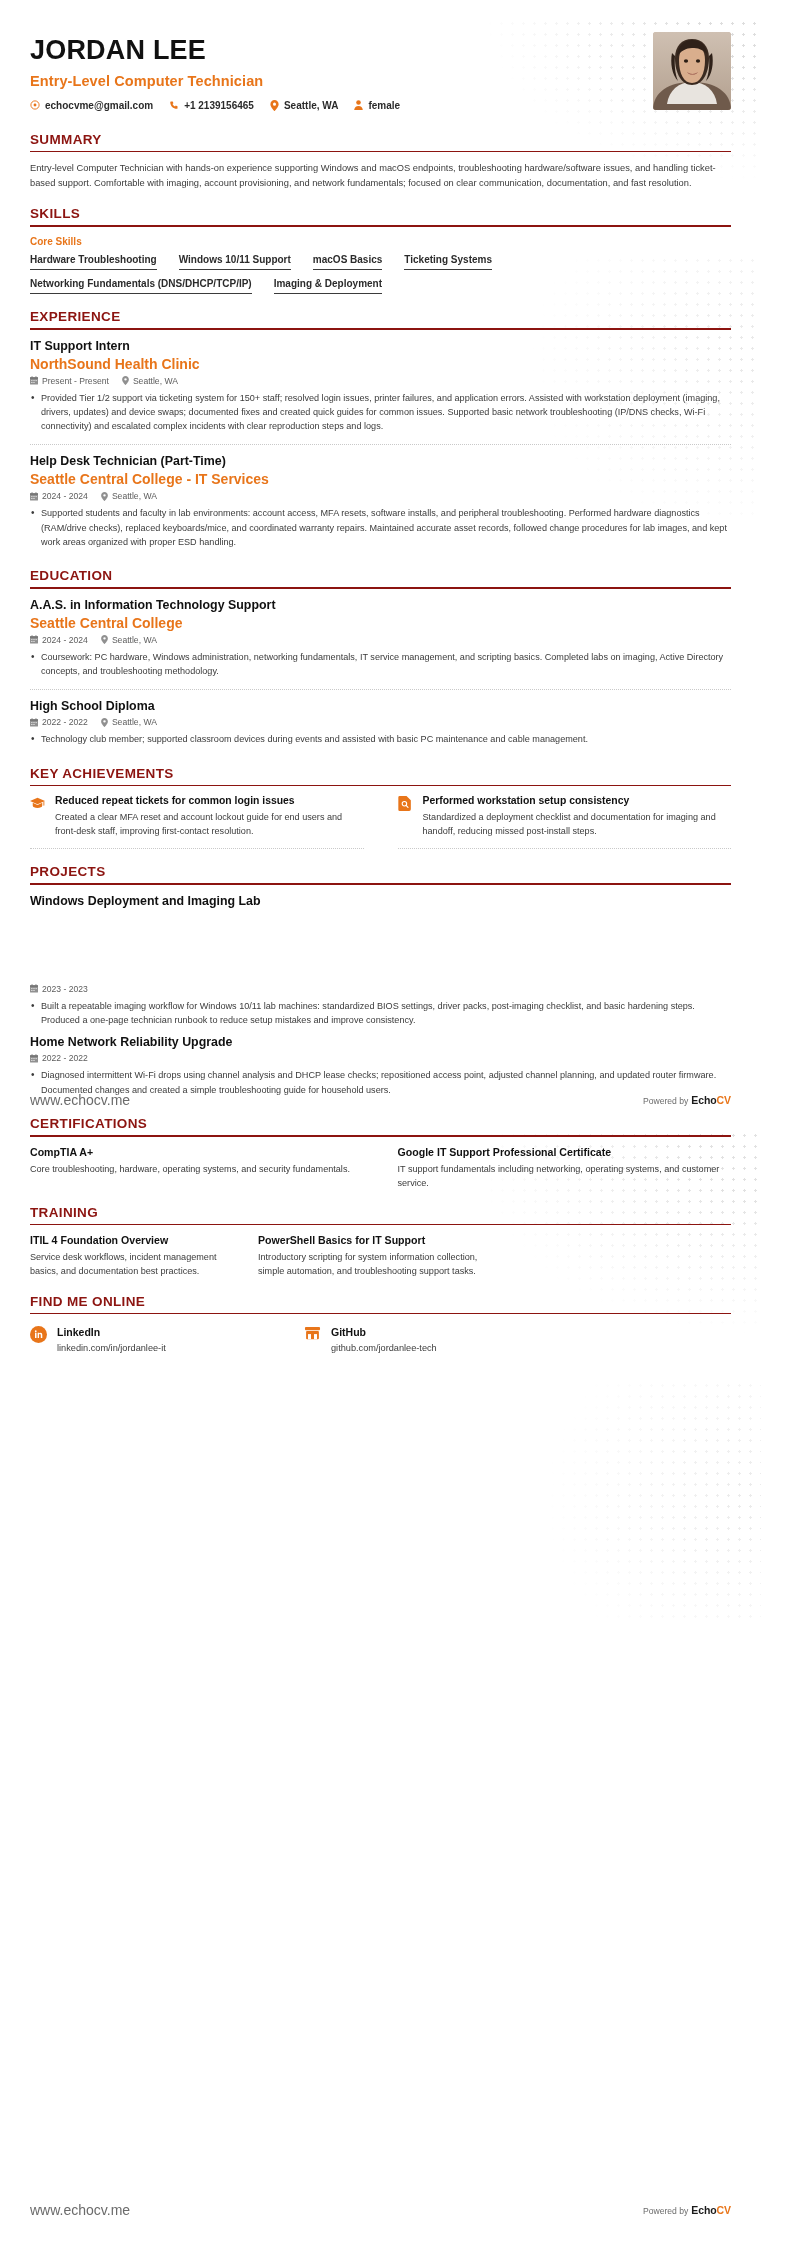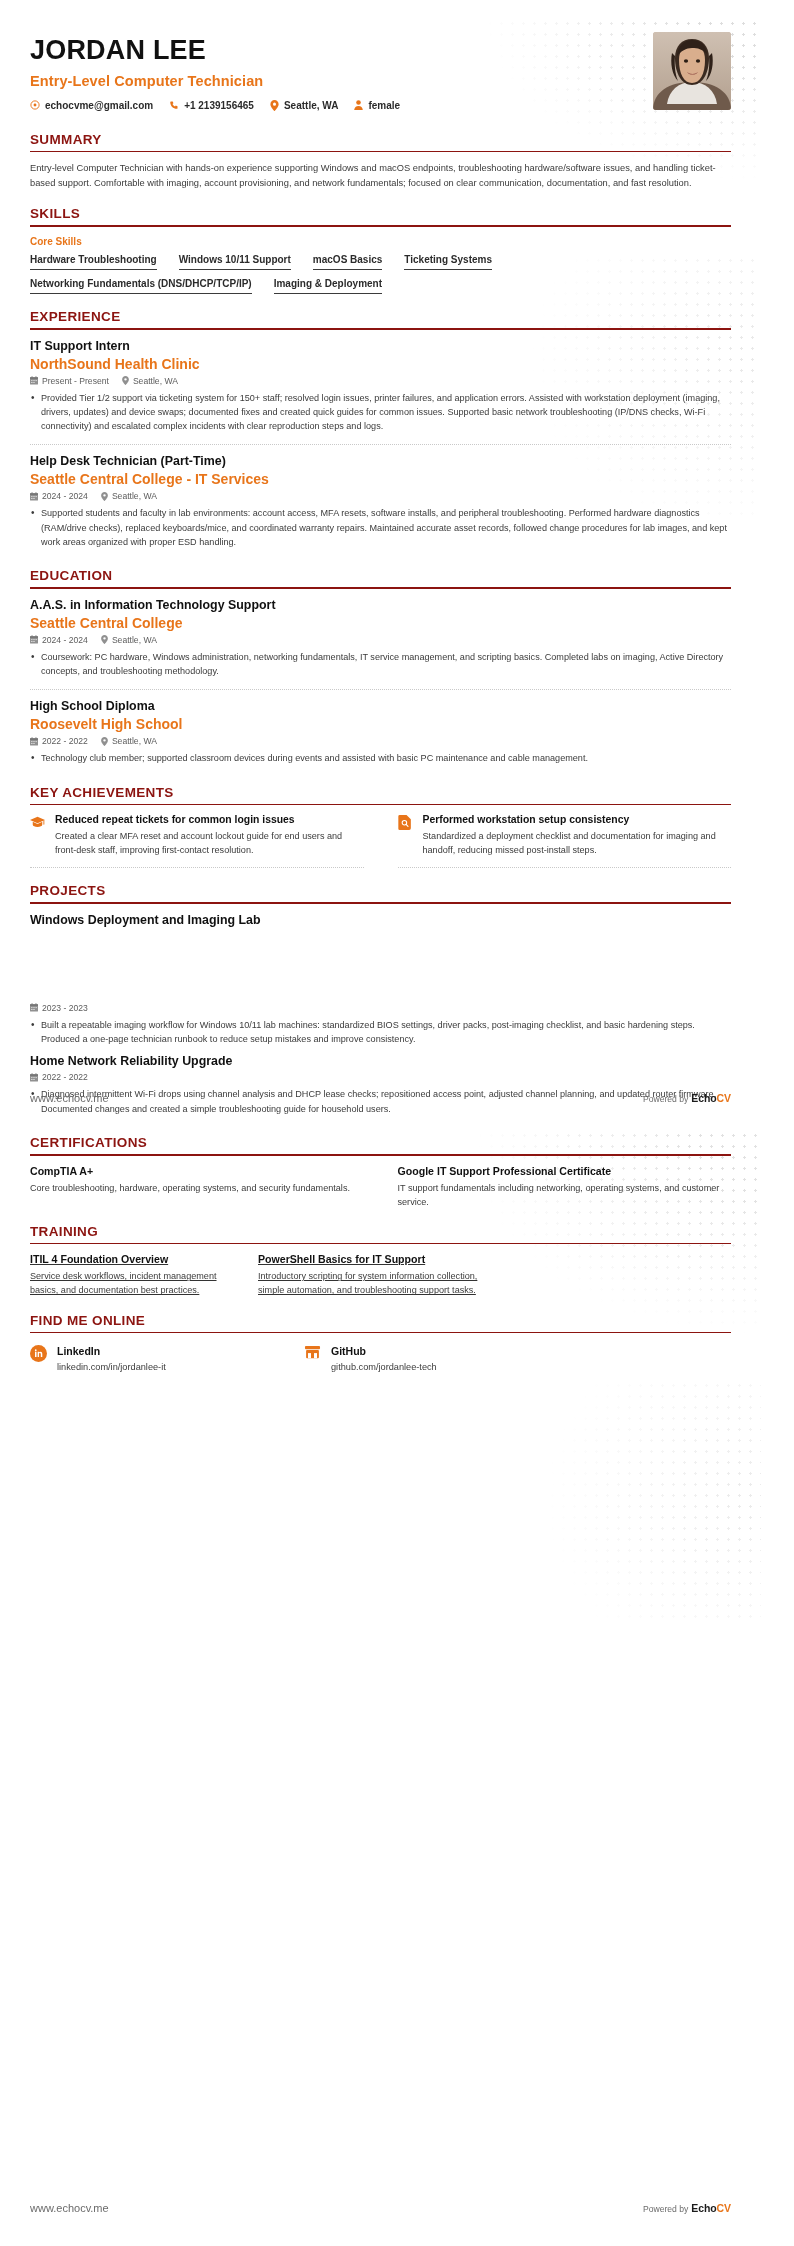--- a/index.html
+++ b/index.html
@@ -194,21 +194,21 @@
   
   .pg-footer {
     position: absolute;
     left: 0; right: 0;
     display: flex;
     justify-content: space-between;
     align-items: center;
     padding: 0 30px;
     z-index: 3;
   }
-  .pg-url { font-size: 11px; color: #6b6b6b; }
+  .pg-url { font-size: 14px; color: #6b6b6b; }
   .pg-brand { font-size: 8.6px; color: #6b6b6b; display: inline-flex; align-items: baseline; gap: 3px; }
   .pg-brand b { font-size: 10.5px; font-weight: 700; color: #1b1b1b; letter-spacing: -.1px; }
   .pg-brand b i { font-style: normal; color: #E8751A; }
 
   .pagebreak-1 { top: 1092px; }
   .pagebreak-2 { top: 2202px; }
 </style>
 </head>
 <body>
 
@@ -419,21 +419,20 @@
               <span>Seattle, WA</span>
             </span>
           </div>
           <div class="bullets">
             <div class="bullet">Coursework: PC hardware, Windows administration, networking fundamentals, IT service management, and scripting basics. Completed labs on imaging, Active Directory concepts, and troubleshooting methodology.</div>
           </div>
         </div>
 
         <div class="entry">
           <div class="entry-title">High School Diploma</div>
-          <div class="entry-org">Roosevelt High School</div>
           <div class="entry-meta">
             <span class="meta-item">
               <span>
                   <svg width="8" height="9" viewBox="0 0 12 13">
                     <rect x="0" y="1.6" width="12" height="11" rx="1" fill="#6b6b6b"></rect>
                     <rect x="0" y="1.6" width="12" height="2.6" fill="#4a4a4a"></rect>
                     <rect x="2.4" y="0" width="1.3" height="3" fill="#4a4a4a"></rect>
                     <rect x="8.3" y="0" width="1.3" height="3" fill="#4a4a4a"></rect>
                     <rect x="2" y="6" width="1.6" height="1.4" fill="#fff"></rect>
                     <rect x="5.2" y="6" width="1.6" height="1.4" fill="#fff"></rect>
@@ -573,21 +572,21 @@
             <div class="tc-desc">IT support fundamentals including networking, operating systems, and customer service.</div>
           </div>
         </div>
       </div>
     </div>
 
     <div class="section">
       <div class="sec-title">TRAINING</div>
       <div class="sec-rule"></div>
       <div class="sec-body">
-        <div class="twocol" style="grid-template-columns:200px 1fr;gap:16px 28px;text-decoration:underline;">
+        <div class="twocol" style="grid-template-columns:200px 1fr;gap:16px 28px;">
           <div>
             <div class="tc-title">ITIL 4 Foundation Overview</div>
             <div class="tc-desc">Service desk workflows, incident management basics, and documentation best practices.</div>
           </div>
           <div>
             <div class="tc-title">PowerShell Basics for IT Support</div>
             <div class="tc-desc" style="max-width:225px;">Introductory scripting for system information collection, simple automation, and troubleshooting support tasks.</div>
           </div>
         </div>
       </div>

